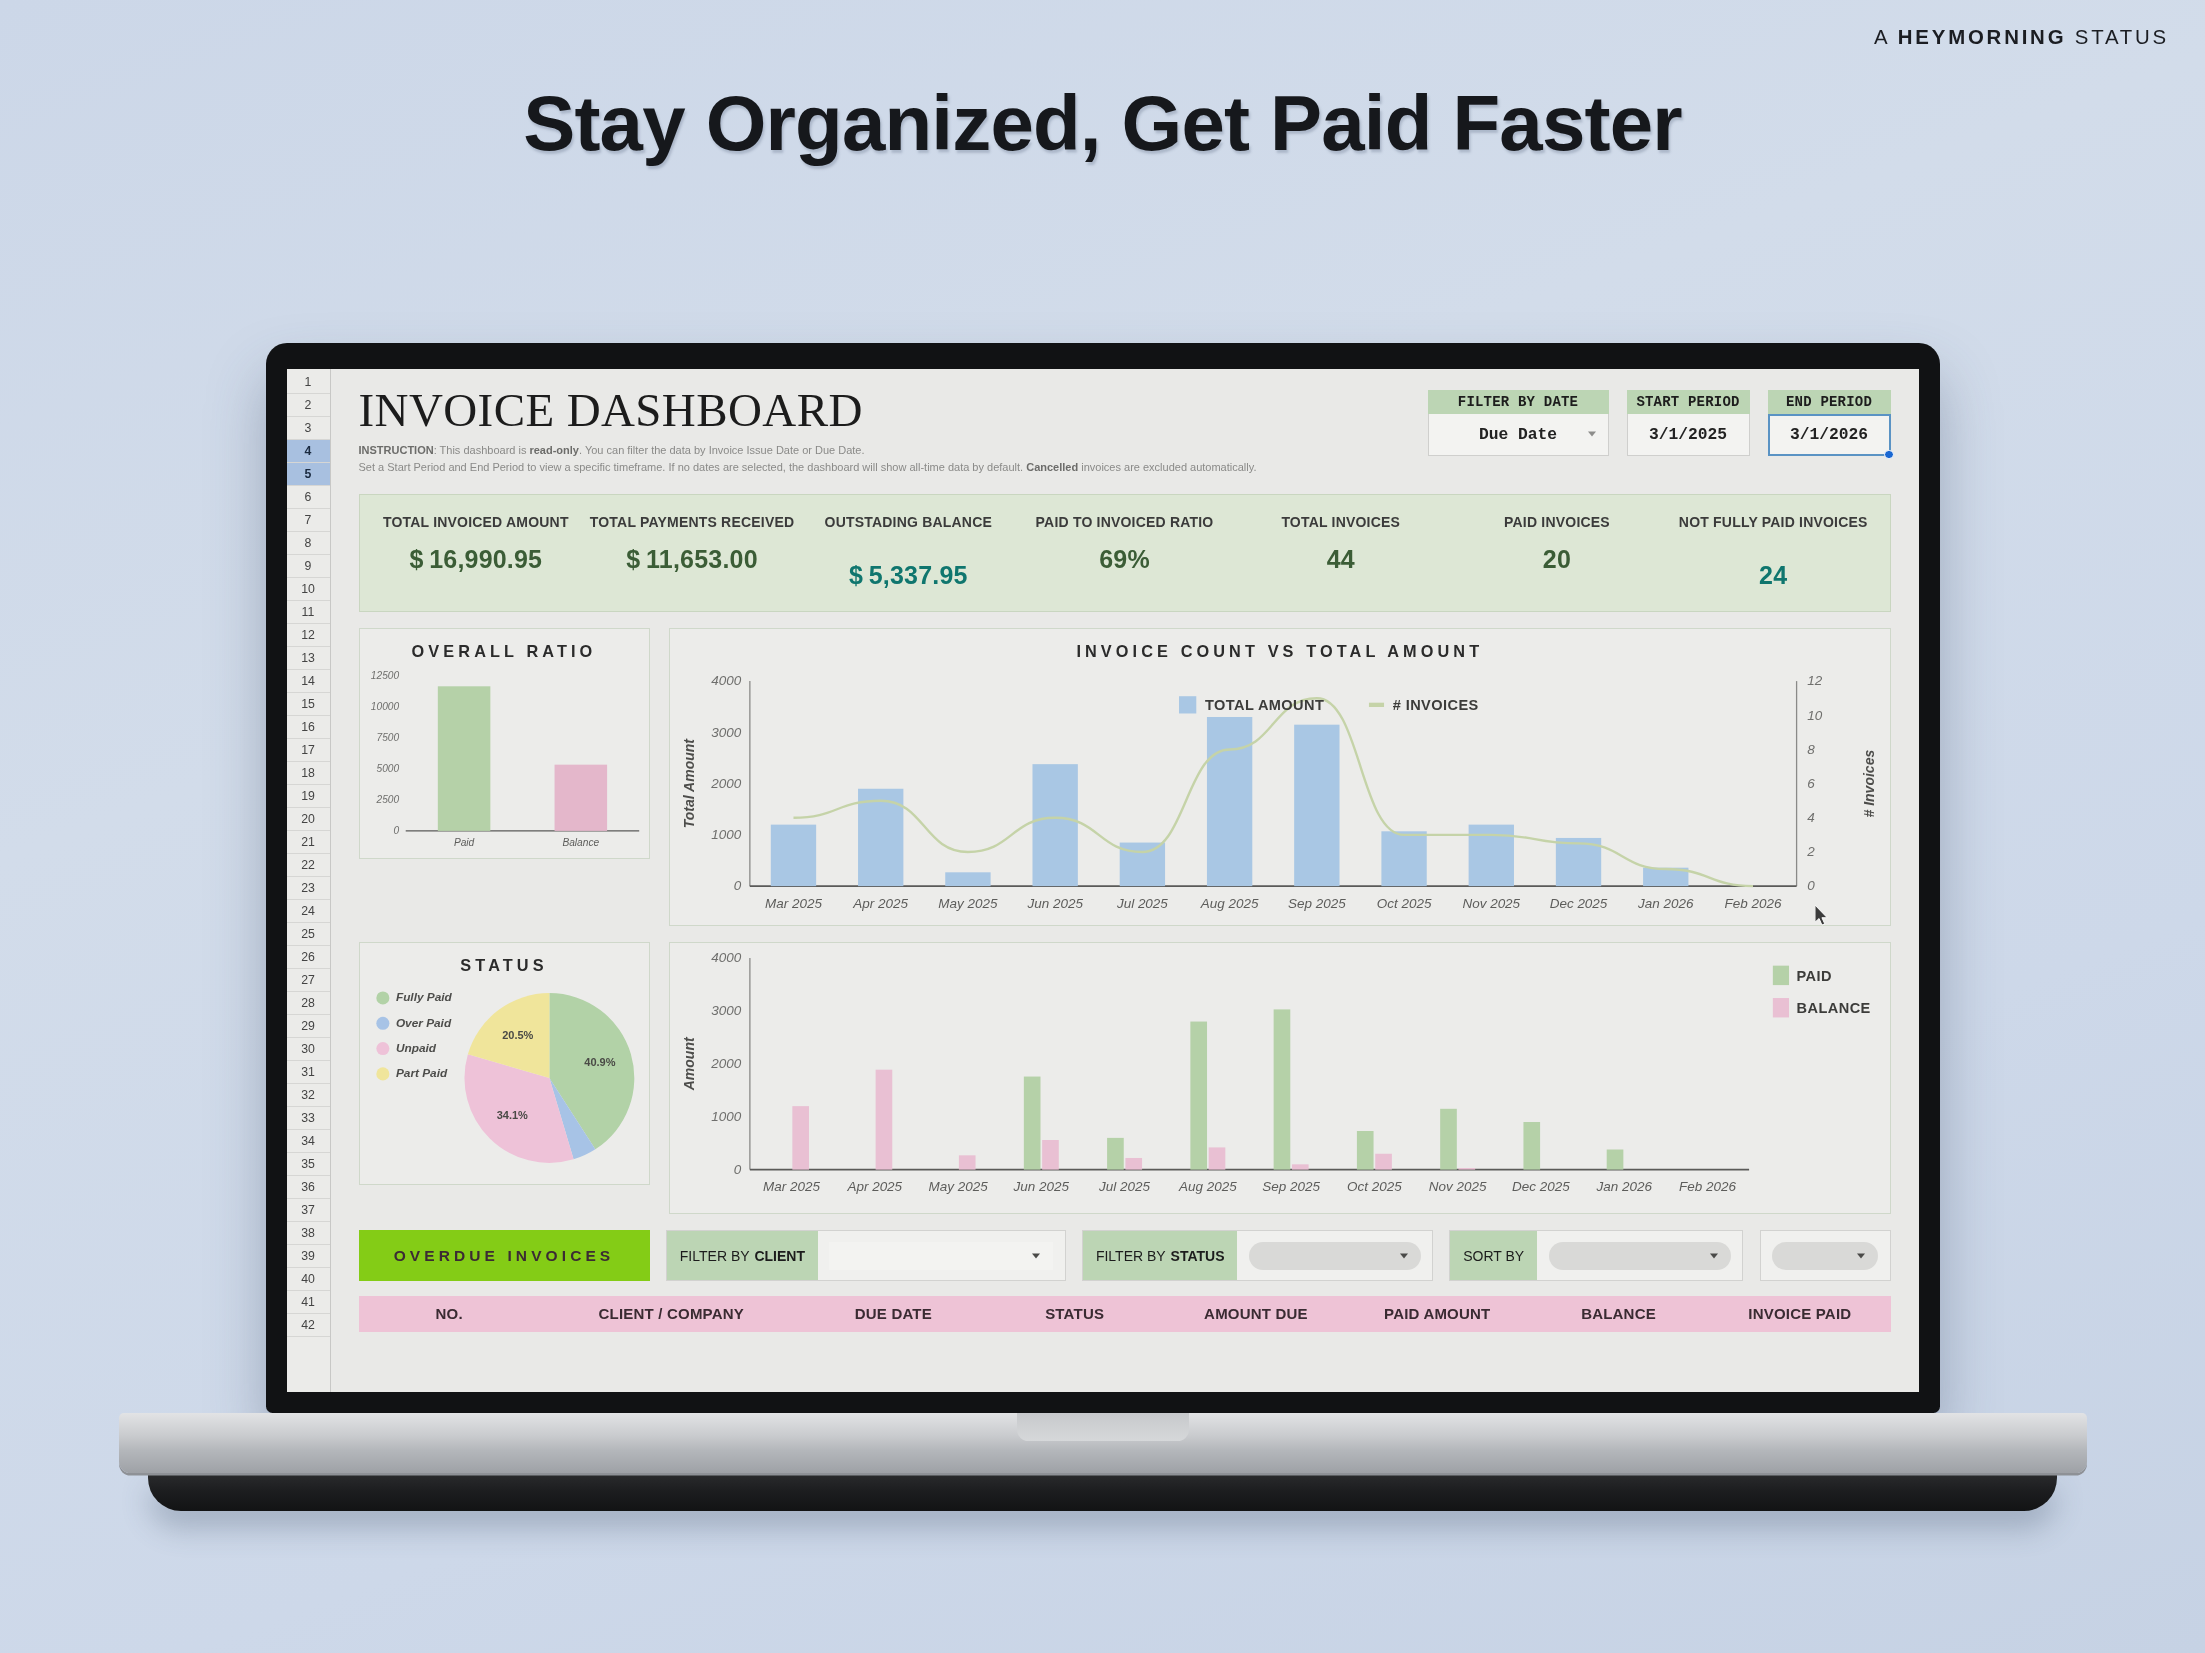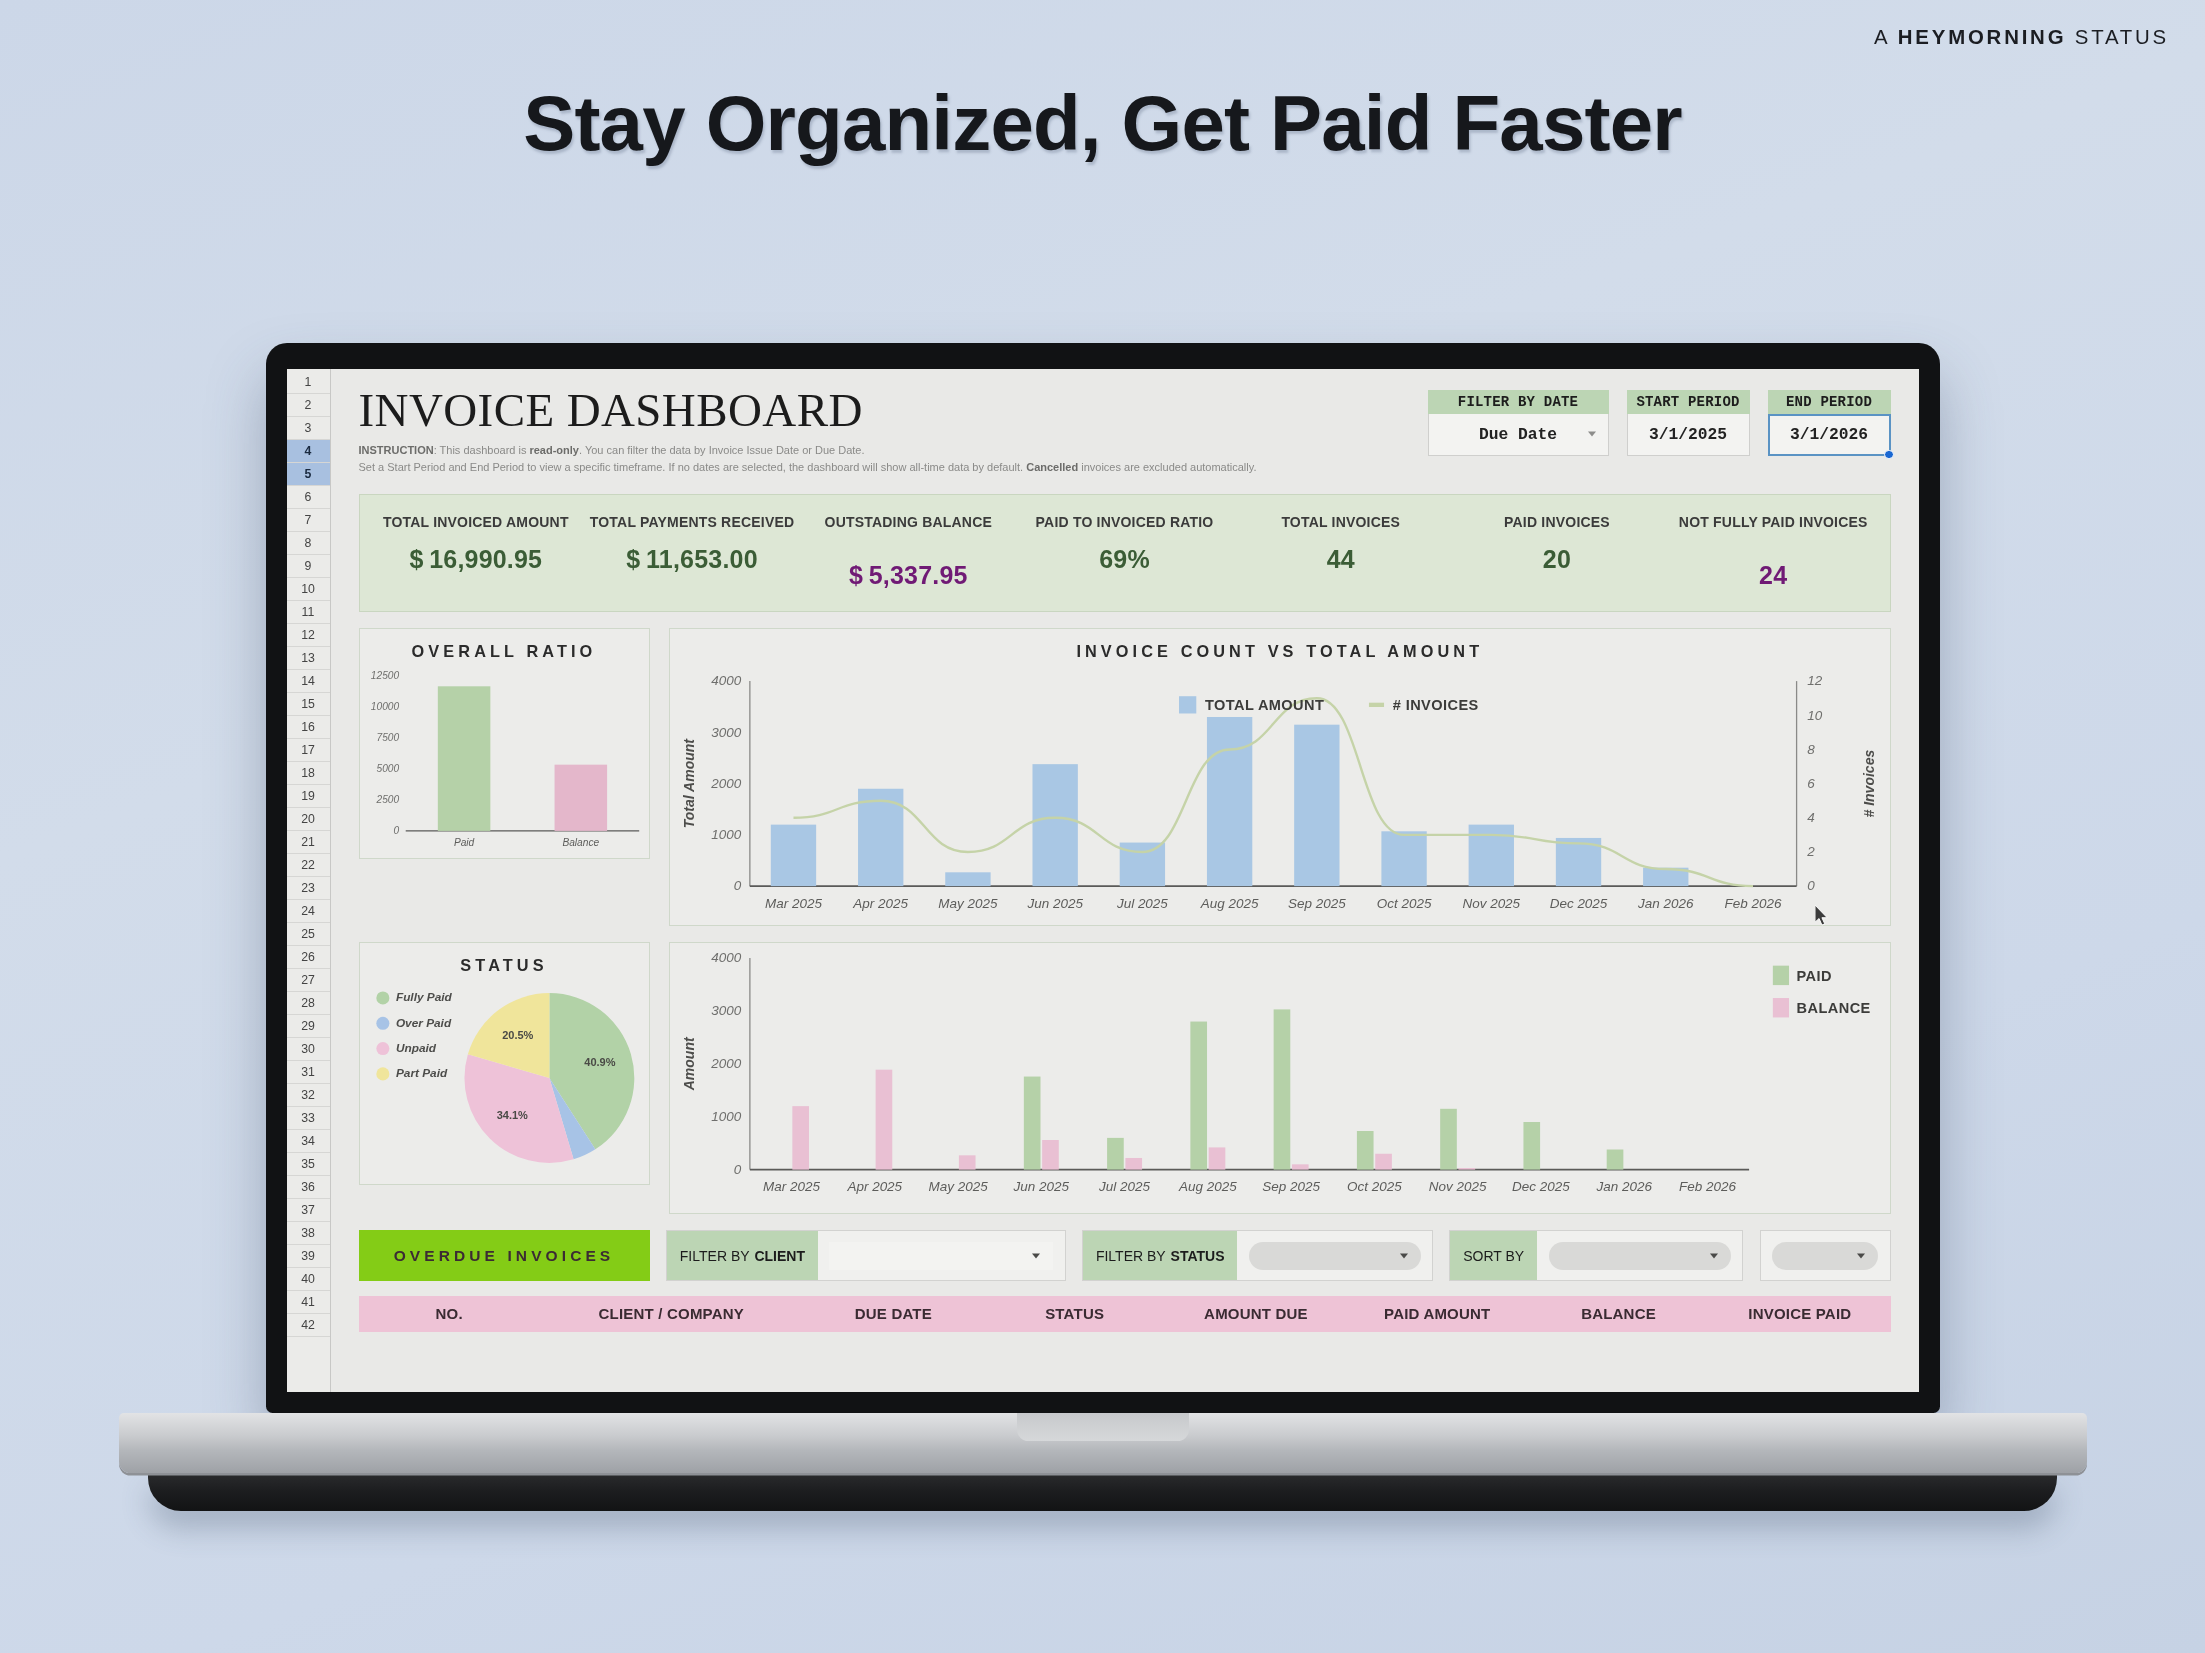--- a/index.html
+++ b/index.html
@@ -174,21 +174,21 @@
   .kpi-cell { flex: 1; text-align: center; }
   .kpi-label {
     font-size: 14px; font-weight: 700; color: #3b3b3b;
     letter-spacing: 0.2px; line-height: 1.35; text-transform: uppercase;
   }
   .kpi-val {
     margin-top: 13px;
     font-size: 25px; font-weight: 700; color: #3b5d36;
     letter-spacing: 0.2px;
   }
-  .kpi-val.red { color: #701a75; margin-top: 29px; }
+  .kpi-val.red { color: #0f766e; margin-top: 29px; }
   .kpi-val .cur { margin-right: 5.7px; }
 
   
   .charts { display: flex; gap: 19.6px; margin-top: 16.3px; }
   .col-left { width: 291px; flex: 0 0 291px; }
   .col-right { flex: 1; }
   .card {
     background: #ececea;
     border: 0.8px solid #cfd8ca;
     position: relative;

